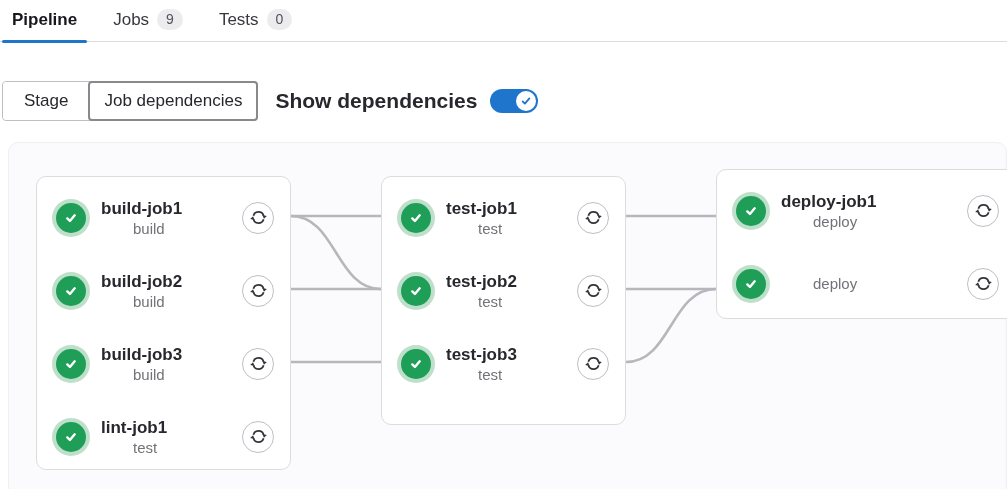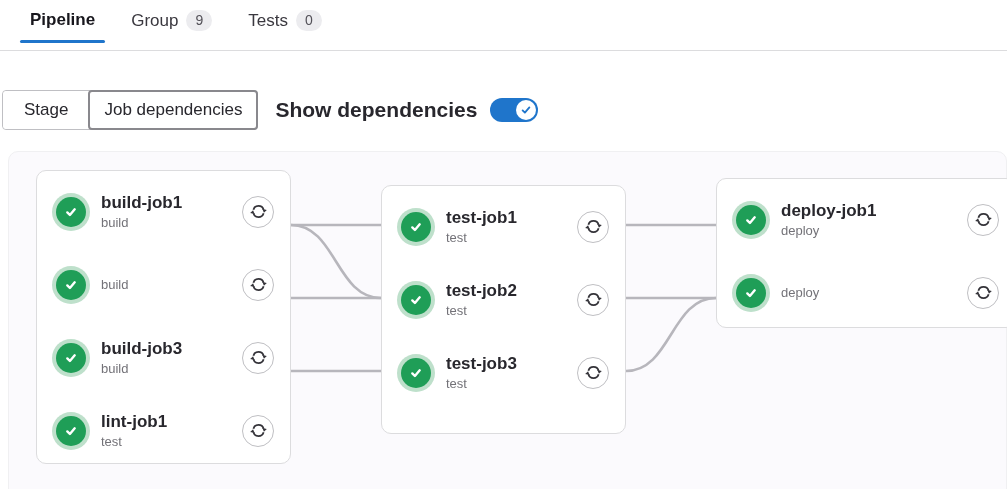--- a/index.html
+++ b/index.html
@@ -7,25 +7,25 @@
     width: 1007px; height: 489px;
     overflow: hidden;
     background: #ffffff;
     font-family: "Liberation Sans", sans-serif;
     color: #28272d;
   }
 
   
   .tabbar {
     display: flex;
-    align-items: flex-start;
+    align-items: center;
     gap: 16px;
     border-bottom: 1px solid #dcdcde;
-    padding-left: 20px;
-    height: 51px;
+    padding-left: 2px;
+    height: 42px;
   }
   .tab {
     position: relative;
     display: flex;
     align-items: center;
     gap: 8px;
     padding: 10px 10px 12px 10px;
     font-size: 17px;
     color: #3a383f;
     cursor: pointer;
@@ -141,44 +141,45 @@
   .job-texts { flex: 1; margin-left: 11px; min-width: 0; }
   .job-name {
     display: block;
     font-size: 17px;
     font-weight: 600;
     color: #28272d;
     line-height: 21px;
   }
   .job-stage {
     display: block;
-    font-size: 13px;
+    font-size: 15px;
     color: #737278;
     line-height: 19px;
+    margin-left: 32px;
   }
   .retry-btn {
     width: 32px; height: 32px;
     border-radius: 50%;
     border: 1px solid #bfbfc3;
     background: #fff;
     display: flex; align-items: center; justify-content: center;
     cursor: pointer;
     flex: none;
     padding: 0;
   }
 </style>
 </head>
 <body>
 
 <div class="tabbar">
   <div class="tab active">
     <span>Pipeline</span>
   </div>
   <div class="tab">
-    <span>Group</span>
+    <span>Jobs</span>
     <span class="tab-badge">9</span>
   </div>
   <div class="tab">
     <span>Tests</span>
     <span class="tab-badge">0</span>
   </div>
 </div>
 
 <div class="controls">
   <div class="segmented">
@@ -198,21 +199,21 @@
 <div class="graph" id="graph">
   <svg class="edges-svg" id="edges" width="999" height="360">
       <path d="M282,73 L372,73" fill="none" stroke="#b7b6bc" stroke-width="2.6"></path>
       <path d="M282,73 C327,73 327,146 372,146" fill="none" stroke="#b7b6bc" stroke-width="2.6"></path>
       <path d="M282,146 L372,146" fill="none" stroke="#b7b6bc" stroke-width="2.6"></path>
       <path d="M282,219 L372,219" fill="none" stroke="#b7b6bc" stroke-width="2.6"></path>
       <path d="M617,73 L707,73" fill="none" stroke="#b7b6bc" stroke-width="2.6"></path>
       <path d="M617,146 L707,146" fill="none" stroke="#b7b6bc" stroke-width="2.6"></path>
       <path d="M617,219 C662,219 662,146 707,146" fill="none" stroke="#b7b6bc" stroke-width="2.6"></path>
     </svg>
-<div class="job-card" style="left: 27px; top: 18px; width: 255px; height: 294px;">
+<div class="job-card" style="left: 27px; top: 33px; width: 255px; height: 294px;">
       <div class="job-row">
         <span class="status-halo">
          <span class="status-core">
            <svg width="16" height="16" viewBox="0 0 16 16">
              <path d="M4.3,8.4 L6.9,11 L11.7,5.3" fill="none" stroke="#ffffff" stroke-width="2.4" stroke-linecap="round" stroke-linejoin="round"></path>
            </svg>
          </span>
        </span>
        <span class="job-texts">
          <span class="job-name">build-job1</span>
@@ -229,20 +230,21 @@
       </div>
       <div class="job-row">
         <span class="status-halo">
          <span class="status-core">
            <svg width="16" height="16" viewBox="0 0 16 16">
              <path d="M4.3,8.4 L6.9,11 L11.7,5.3" fill="none" stroke="#ffffff" stroke-width="2.4" stroke-linecap="round" stroke-linejoin="round"></path>
            </svg>
          </span>
        </span>
        <span class="job-texts">
+         <span class="job-name">build-job2</span>
          <span class="job-stage">build</span>
        </span>
        <button class="retry-btn">
          <svg width="17" height="17" viewBox="0 0 16 16">
            <path d="M3.2,6.3 A5,5 0 0 1 12.8,6.3" fill="none" stroke="#333238" stroke-width="1.7"></path>
            <path d="M12.8,9.7 A5,5 0 0 1 3.2,9.7" fill="none" stroke="#333238" stroke-width="1.7"></path>
            <polygon points="0,0 -2.1,-3.1 2.1,-3.1" fill="#333238" transform="translate(13.1,9.2) rotate(12)"></polygon>
            <polygon points="0,0 -2.1,3.1 2.1,3.1" fill="#333238" transform="translate(2.9,6.8) rotate(12)"></polygon>
          </svg>
        </button>

